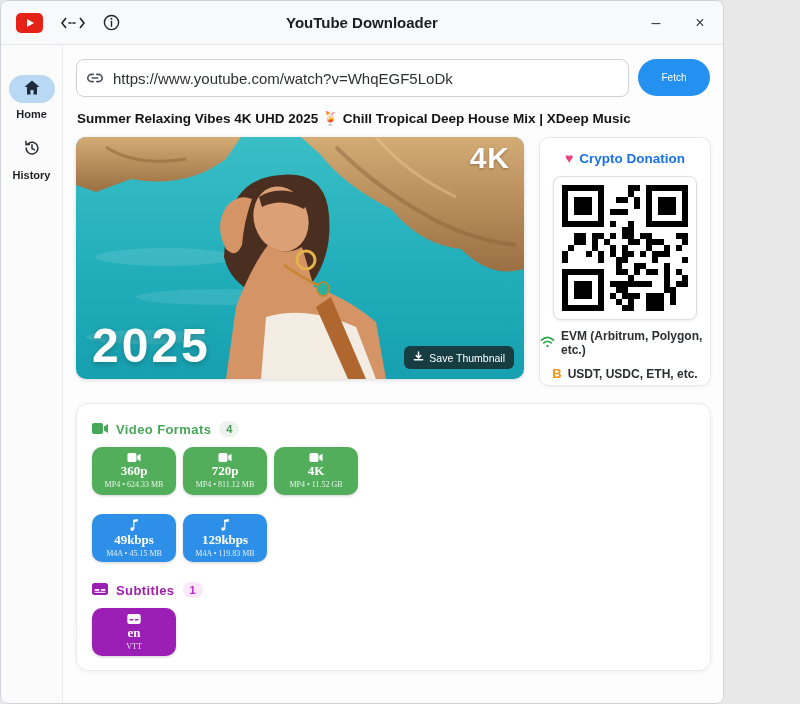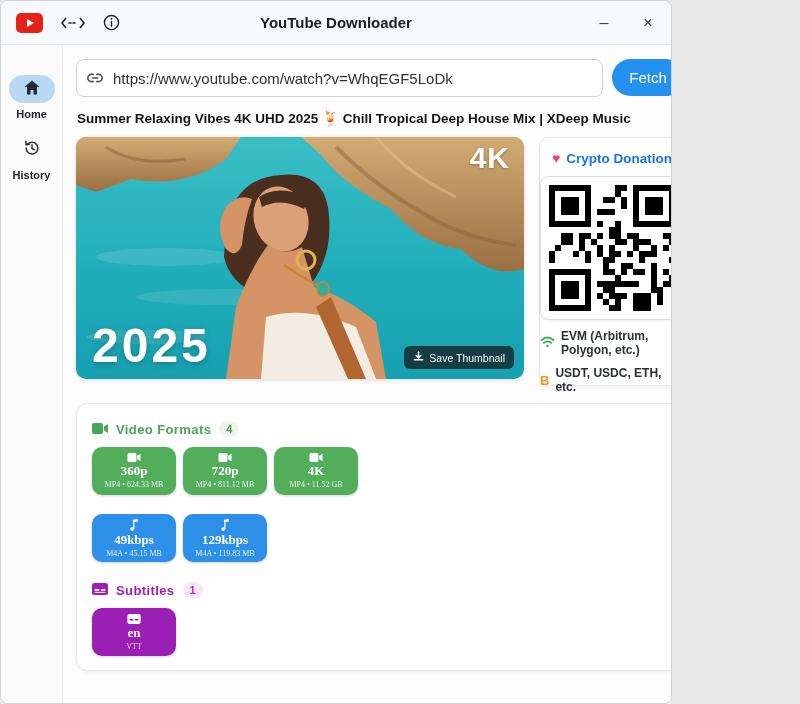--- a/index.html
+++ b/index.html
@@ -1,17 +1,17 @@
 <!DOCTYPE html>
 <html><head>
 <meta charset="utf-8">
 <style>
   * { margin:0; padding:0; box-sizing:border-box; }
   html,body { width:800px; height:704px; background:#e8e8e8; font-family:"Liberation Sans", sans-serif; }
-  .window { position:relative; width:672px; height:704px; background:#fff; border:1px solid #cfd2d6; border-radius:8px; overflow:hidden; }
+  .window { position:relative; width:724px; height:704px; background:#fff; border:1px solid #cfd2d6; border-radius:8px; overflow:hidden; }
 
   
   .titlebar { position:relative; height:44px; background:#f8f9fb; border-bottom:1px solid #e3e5e8; display:flex; align-items:center; }
   .yt-logo { width:27px; height:20px; background:#e62117; border-radius:5px; margin-left:15px; display:flex; align-items:center; justify-content:center; }
   .yt-logo svg { width:10px; height:10px; }
   .tb-icon { margin-left:18px; display:flex; align-items:center; color:#1f2328; cursor:pointer; }
   .app-title { position:absolute; left:0; right:0; text-align:center; font-size:15px; font-weight:bold; color:#1a1d21; pointer-events:none; }
   .tb-right { position:absolute; right:14px; top:0; height:44px; display:flex; align-items:center; gap:26px; }
   .win-btn { font-size:16px; color:#3a3f45; width:18px; text-align:center; cursor:pointer; line-height:1; }
 
@@ -23,21 +23,21 @@
   .side-pill.active { background:#b9d8f4; }
   .side-label { margin-top:5px; font-size:11px; color:#1d2126; }
 
   
   .main { flex:1; background:#fdfdfe; position:relative; }
 
   .url-row { display:flex; gap:9px; margin:14px 13px 0 13px; }
   .url-box { position:relative; flex:1; }
   .url-input { width:100%; height:38px; border:1px solid #cfd1d5; border-radius:8px; padding:0 10px 0 36px; font-size:15px; color:#2d3136; font-family:"Liberation Sans", sans-serif; background:#fff; outline:none; }
   .link-ic { position:absolute; left:10px; top:10px; color:#4b5158; }
-  .fetch-btn { width:72px; height:37px; border:none; border-radius:19px; background:#2490ef; color:#fff; font-size:15px; font-family:"Liberation Sans", sans-serif; cursor:pointer; }
+  .fetch-btn { width:72px; height:37px; border:none; border-radius:19px; background:#2490ef; color:#fff; font-size:10px; font-family:"Liberation Sans", sans-serif; cursor:pointer; }
 
   .video-title { margin:13px 13px 0 14px; font-size:13.5px; font-weight:bold; color:#141414; }
 
   .content-row { display:flex; gap:15px; margin:11px 12px 0 13px; }
 
   
   .thumb { position:relative; width:448px; height:242px; border-radius:10px; overflow:hidden; flex-shrink:0; box-shadow:0 1px 4px rgba(0,0,0,.15); }
   .thumb svg.scene { position:absolute; inset:0; }
   .badge-4k { position:absolute; top:4px; right:14px; font-size:30px; font-weight:bold; color:#fff; text-shadow:0 1px 3px rgba(0,0,0,.3); letter-spacing:1px; }
   .year { position:absolute; left:16px; bottom:6px; font-size:48px; font-weight:bold; color:#fff; letter-spacing:3px; text-shadow:0 2px 6px rgba(0,0,0,.25); }

